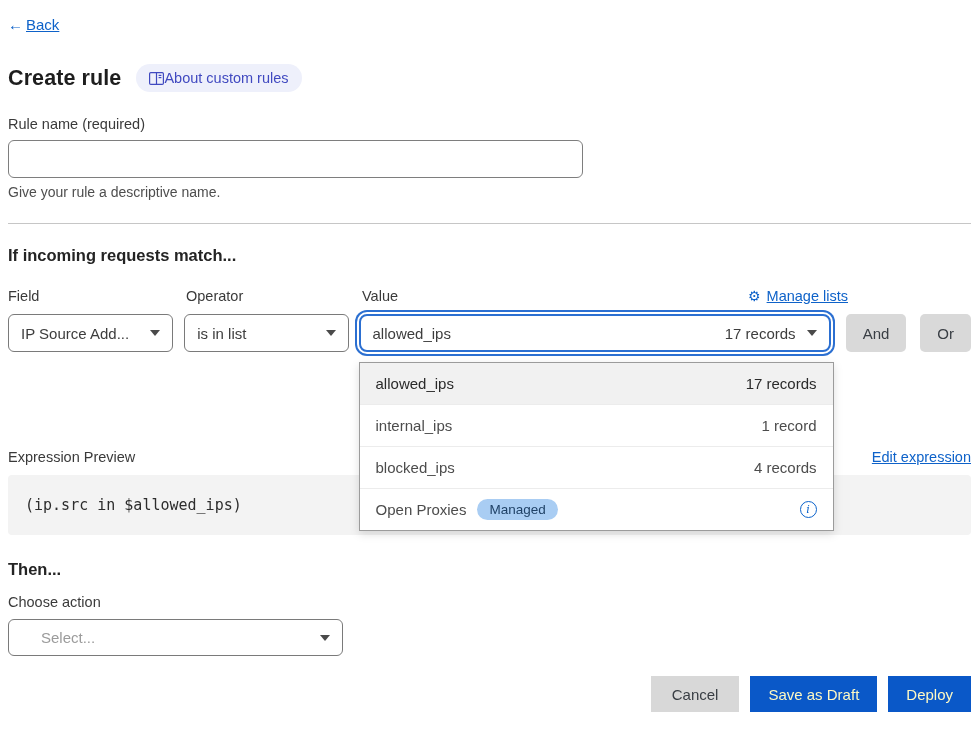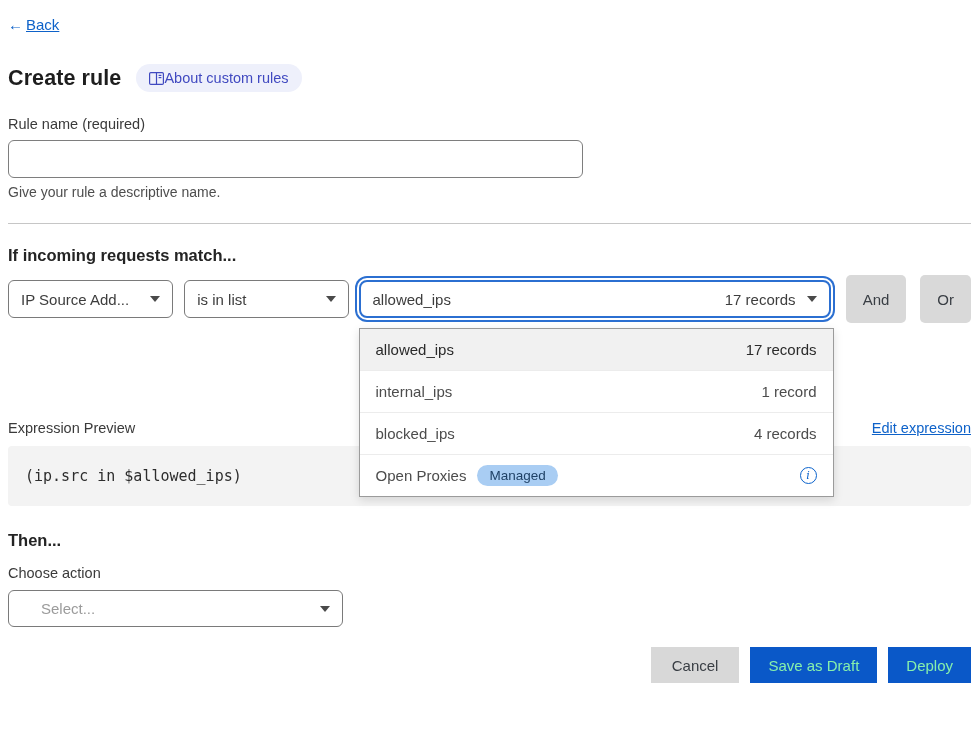--- a/index.html
+++ b/index.html
@@ -50,21 +50,21 @@
             display:flex; align-items:center; justify-content:space-between; padding:0 12px;
             font-size:15px; color:#3d3d3d; cursor:pointer; }
   .field-select { width:167px; margin-right:11px; }
   .op-select { width:166px; margin-right:10px; }
   .value-wrap { position:relative; width:478px; margin-right:15px; }
   .value-select { border:2px solid #2b6fd1; border-radius:8px;
                   box-shadow:0 0 0 2px #ffffff, 0 0 0 4px #2b6fd1; }
   .value-right { display:flex; align-items:center; gap:11px; color:#3d3d3d; }
   .caret { width:0; height:0; border-left:5px solid transparent; border-right:5px solid transparent;
            border-top:6px solid #4a4a4a; flex:none; }
-  .chip-btn { height:48px; padding:0 17px; background:#d9d9d9; border:none; border-radius:5px;
+  .chip-btn { height:38px; padding:0 17px; background:#d9d9d9; border:none; border-radius:5px;
               font-size:15px; color:#393e44; cursor:pointer; font-family:"Liberation Sans", sans-serif; }
   .and-btn { margin-right:14px; }
 
   
   .dropdown-panel { position:absolute; top:48px; left:0; width:473px; background:#fff;
                     border:1px solid #9b9b9b; box-shadow:0 3px 9px rgba(0,0,0,.13); z-index:20; }
   .dd-row { height:41px; display:flex; align-items:center; justify-content:space-between;
             padding:0 16px; font-size:15px; color:#4c4c4c; border-top:1px solid #ececec; cursor:pointer; }
   .dd-row.selected { border-top:none; background:#f1f1f1; color:#2a2a2a; }
   .dd-left { display:flex; align-items:center; gap:11px; }
@@ -85,21 +85,21 @@
   .then-heading { margin-top:25px; }
   .action-label { margin-top:15px; }
   .action-select { margin-top:9px; width:335px; height:37px; }
   .placeholder { color:#9b9b9b;margin-left:20px; }
 
   
   .footer { display:flex; justify-content:flex-end; gap:11px; margin-top:20px; }
   .btn { height:36px; border:none; border-radius:0; font-size:15px; cursor:pointer;
          font-family:"Liberation Sans", sans-serif; }
   .btn-secondary { background:#d8d8d8; color:#393e44; padding:0 21px; }
-  .btn-primary { background:#0a58c8; color:#86efac; padding:0 18px; }
+  .btn-primary { background:#0a58c8; color:#fef9c3; padding:0 18px; }
 </style>
 </head>
 <body>
 
 <div class="page">
 
   <a class="back-link">
     <span>←</span>
     <span class="lbl">Back</span>
   </a>
@@ -120,20 +120,31 @@
   </div>
 
   <div class="form-label rule-name-label">Rule name (required)</div>
   <input class="rule-input" type="text" value="" style="">
   <div class="helper rule-helper">Give your rule a descriptive name.</div>
 
   <hr class="divider">
 
   <h2 class="section-heading">If incoming requests match...</h2>
 
+  <div class="cond-labels">
+    <div class="col-a form-label">Field</div>
+    <div class="col-b form-label">Operator</div>
+    <div class="col-c">
+      <span class="form-label">Value</span>
+      <span class="manage-link">
+        <span class="gear">⚙</span>
+        <span class="lbl">Manage lists</span>
+      </span>
+    </div>
+  </div>
 
   <div class="cond-row">
     <div class="select field-select">
       <span>IP Source Add...</span>
       <span class="caret"></span>
     </div>
 
     <div class="select op-select">
       <span>is in list</span>
       <span class="caret"></span>

